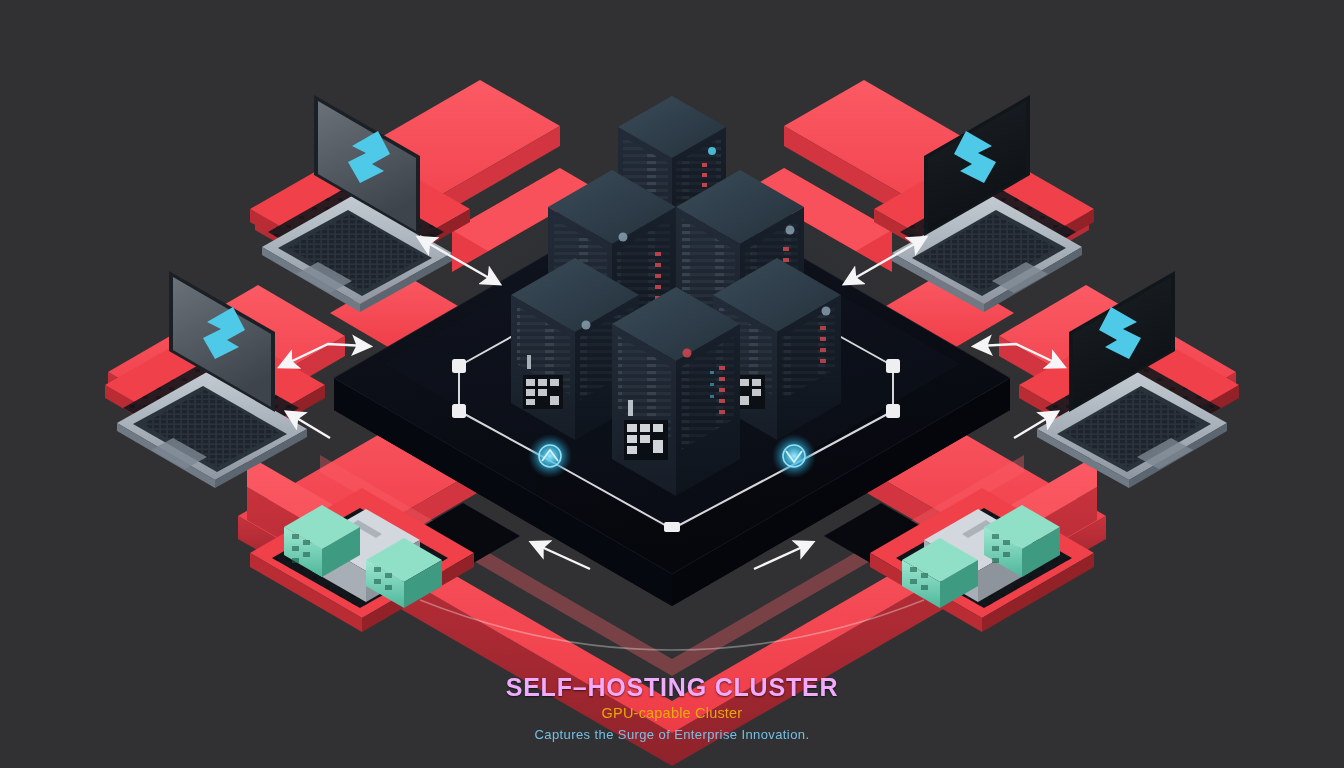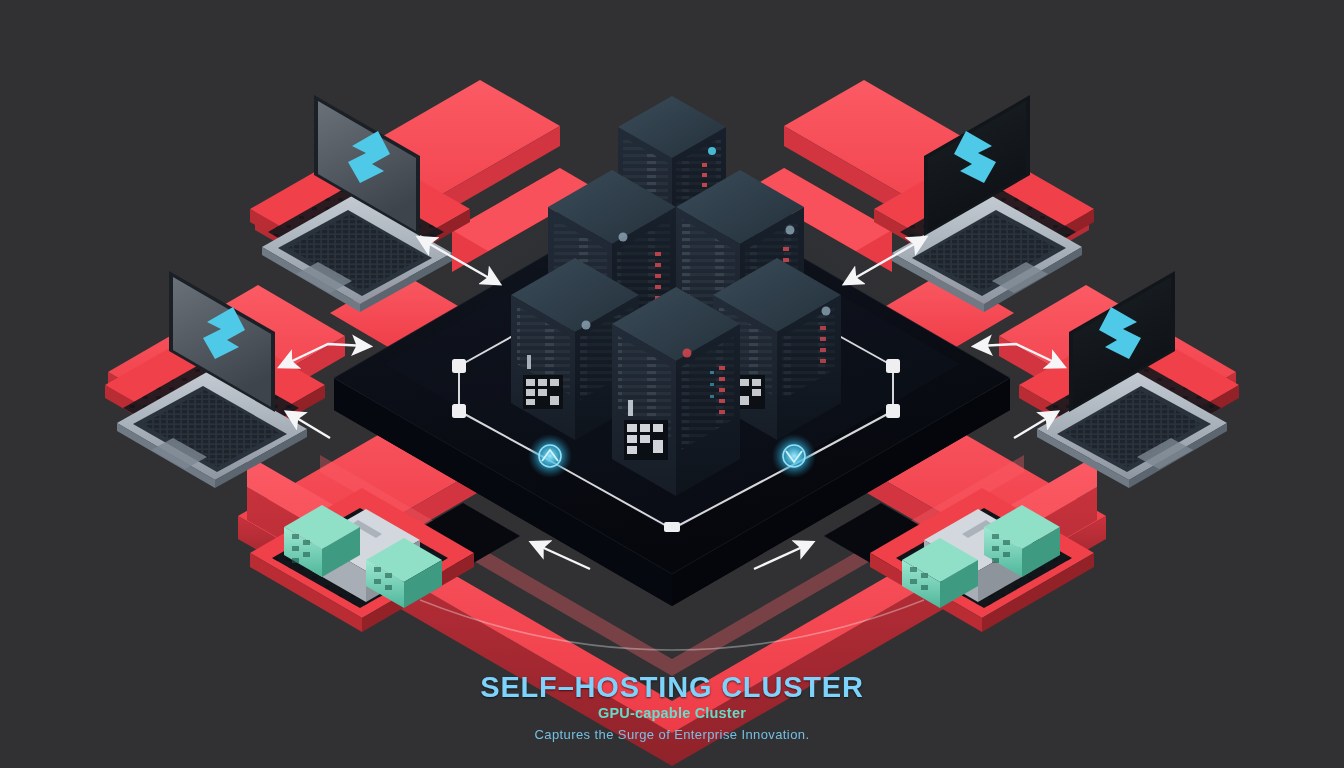--- a/index.html
+++ b/index.html
@@ -13,31 +13,31 @@
   svg.scene { position:absolute; left:0; top:0; width:1344px; height:768px; }
 
   .caption-block {
     position:absolute;
     left:0; right:0;
     top:672px;
     text-align:center;
     pointer-events:none;
   }
   .title {
-    font-size:29px;
+    font-size:25px;
     font-weight:bold;
     letter-spacing:0.8px;
-    color:#7dd3fc;
+    color:#f0abfc;
     line-height:30px;
     text-shadow:0 1px 2px rgba(0,0,0,.6);
   }
   .subtitle {
     font-size:14.5px;
-    font-weight:bold;
-    color:#5eead4;
+    font-weight:normal;
+    color:#eab308;
     line-height:22px;
     letter-spacing:0.2px;
     opacity:.93;
     filter:blur(.25px);
   }
   .tagline {
     font-size:13px;
     font-weight:normal;
     color:#7dd3fc;
     line-height:22px;

